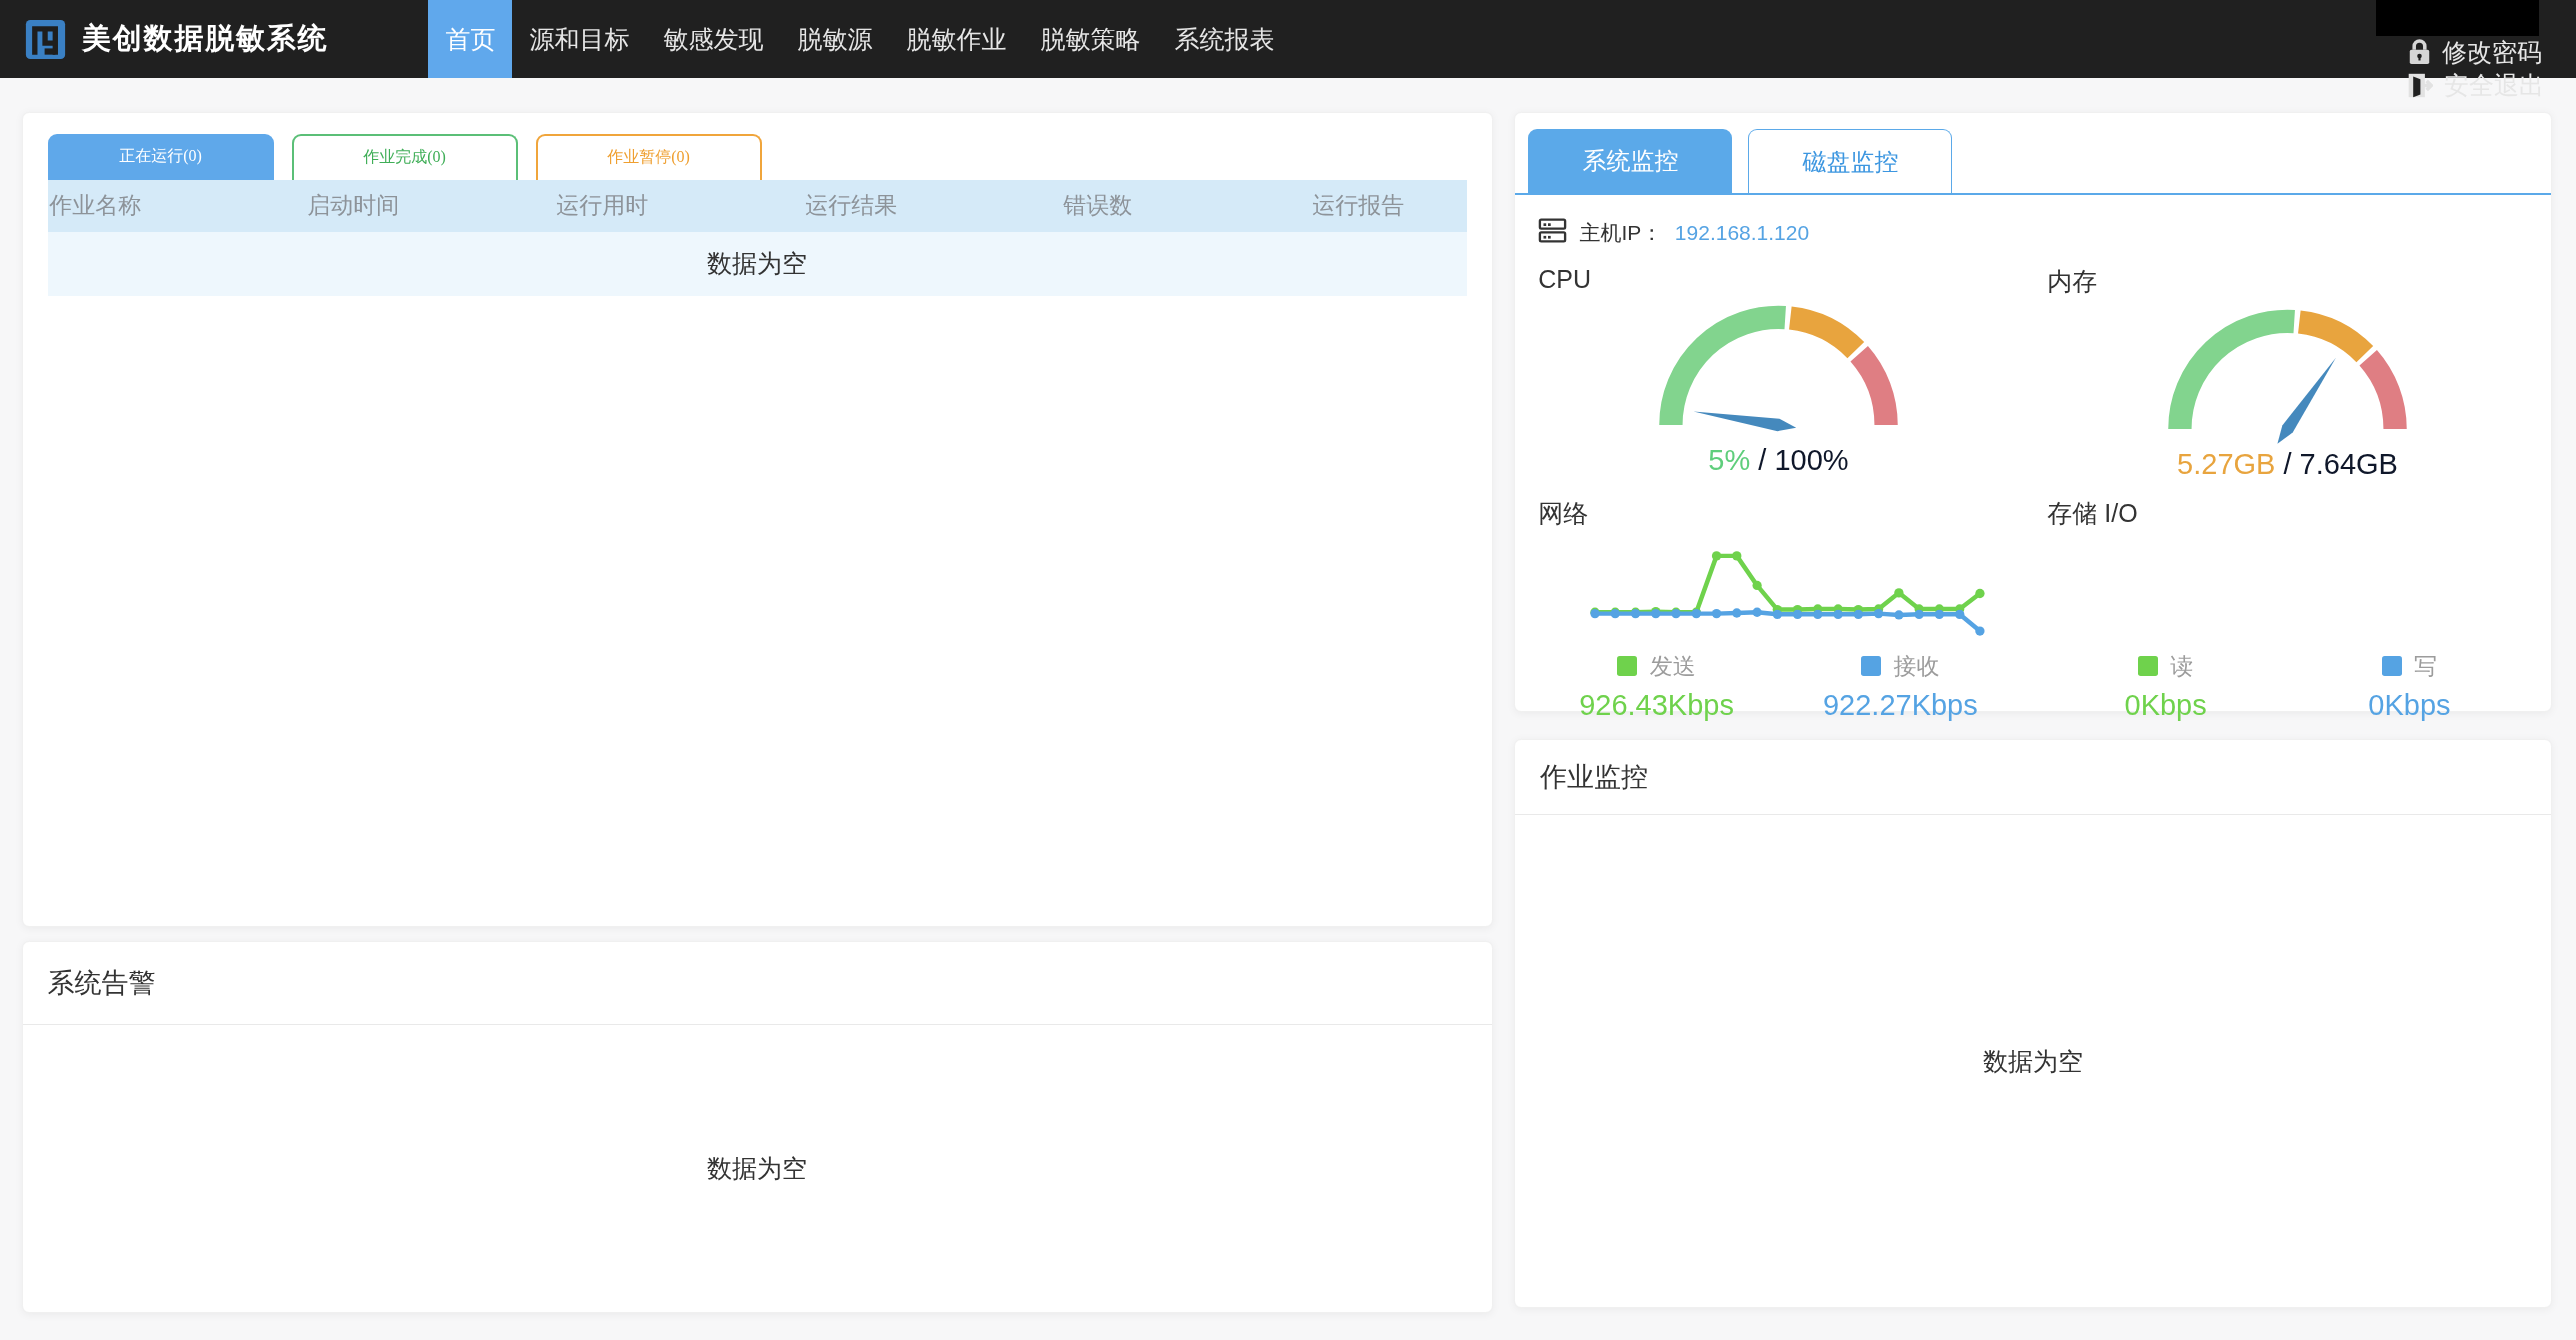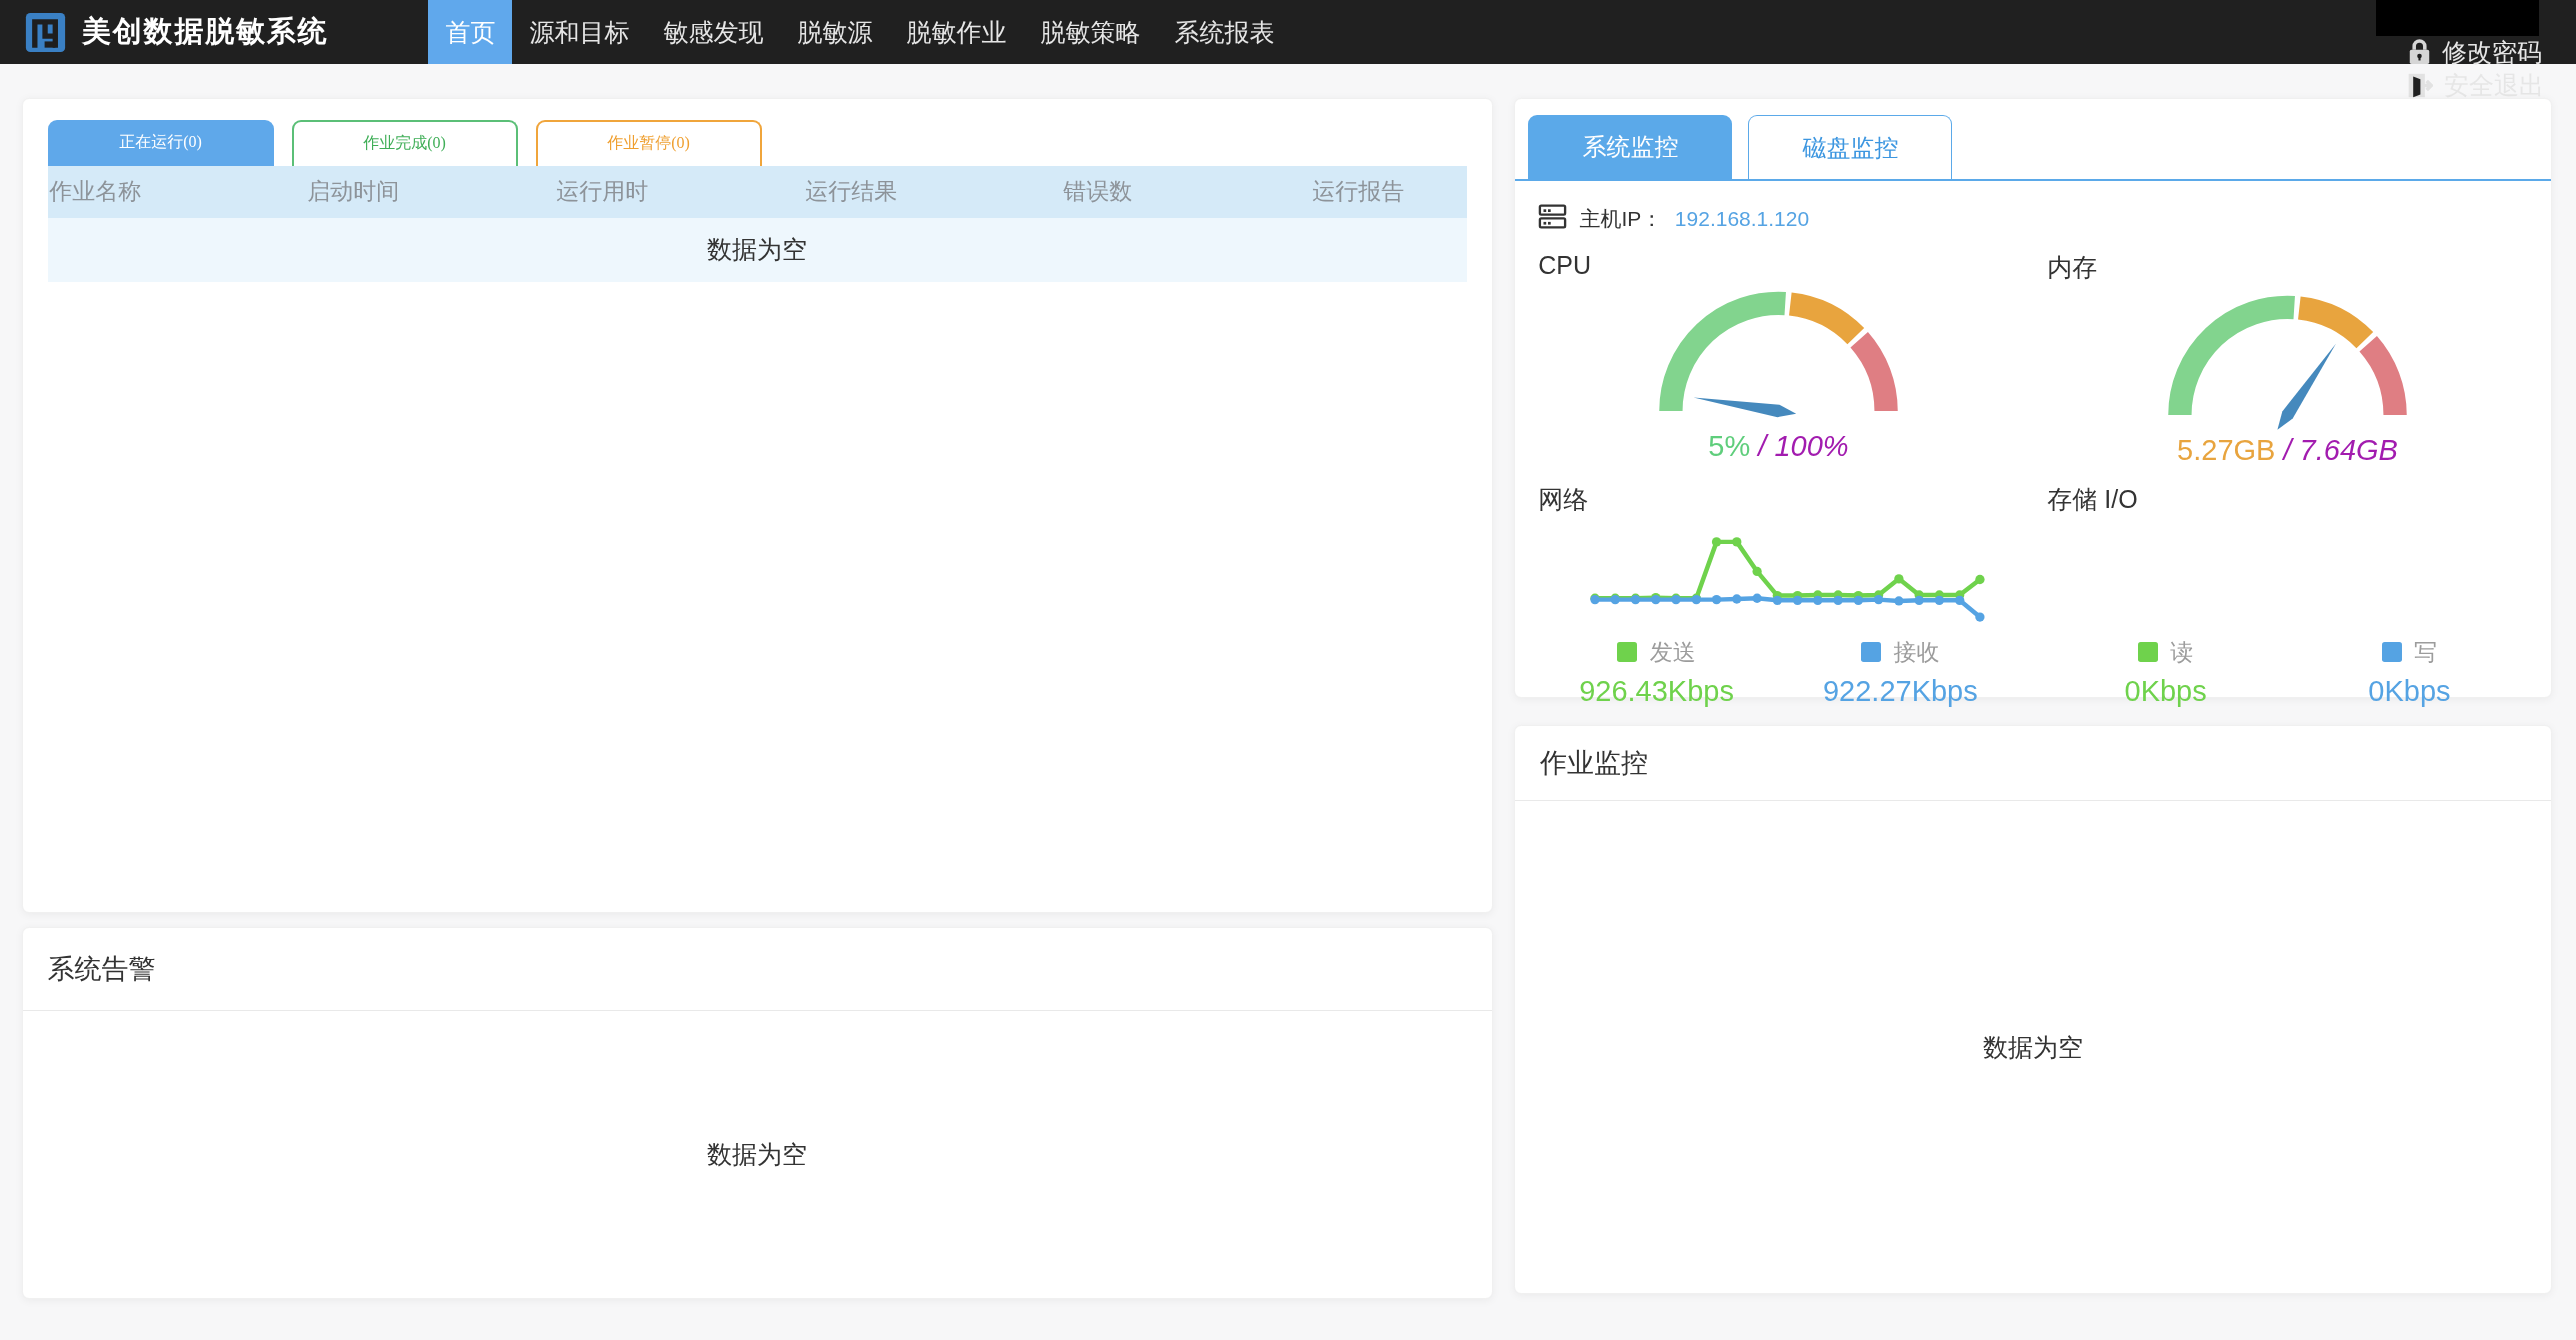--- a/index.html
+++ b/index.html
@@ -4,21 +4,21 @@
 <style>
   * { box-sizing: border-box; margin: 0; padding: 0; }
   html,body { width: 2576px; height: 1341px; }
   body {
     background: #f7f7f8;
     font-family: "Liberation Sans", "DejaVu Sans", sans-serif;
     color: #333;
   }
   
   .navbar {
-    height: 64px; background: #202020; display: flex; align-items: stretch;
+    height: 78px; background: #202020; display: flex; align-items: stretch;
     color: #ececec;
   }
   .nav-left { display:flex; align-items:center; }
   .logo { width: 41px; height: 41px; margin-left: 25px; flex: none; }
   .brand { font-size: 29px; font-weight: bold; color:#fff; margin-left: 16px; letter-spacing: 1.8px; white-space: nowrap; }
   .nav-items { display: flex; margin-left: 100px; align-items: stretch; }
   .nav-item {
     padding: 0 17px; display: flex; align-items: center; font-size: 25px;
     color: #e6e6e6; cursor: pointer; white-space: nowrap;
   }
@@ -69,21 +69,21 @@
     font-size: 24px; border-radius: 9px 9px 0 0; cursor: pointer;
   }
   .mon-tab.active { background: #5ba9e9; color: #fff; }
   .mon-tab:not(.active) { border: 1.8px solid #5ba9e9; border-bottom: none; color: #3c96e0; background: #fff; }
   .host-row { display: flex; align-items: center; gap: 12.5px; margin: 21.5px 0 0 23px; font-size: 21px; color: #333; }
   .host-ip { color: #55a3e3; }
   .mon-grid { display: grid; grid-template-columns: 1fr 1fr; column-gap: 21.5px; padding: 0 19.7px; }
   .cell-label { font-size: 25px; color: #333; margin: 16px 0 0 3.6px; }
   .gauge-wrap svg { display: block; margin: 0 auto; }
   .gauge-value { text-align: center; font-size: 29px; margin-top: 1.8px; white-space: nowrap; }
-  .gauge-value .vmax { font-style: italic; color: #a21caf; }
+  .gauge-value .vmax { color: #0f172a; }
   .line-wrap svg { display: block; margin-top: 5.4px; }
   .legend-row { display: flex; margin-top: 9px; }
   .legend-col { flex: 1; display: flex; flex-direction: column; align-items: center; }
   .legend-name { display: flex; align-items: center; gap: 12.5px; font-size: 23px; color: #9c9c9c; }
   .legend-swatch { width: 19.7px; height: 19.7px; border-radius: 2.7px; flex: none; }
   .legend-value { font-size: 29px; margin-top: 7.2px; }
 
   
   .p-job-monitor { height: 569px; display: flex; flex-direction: column; }
   .p-job-monitor .simple-header { height: 75px; }

